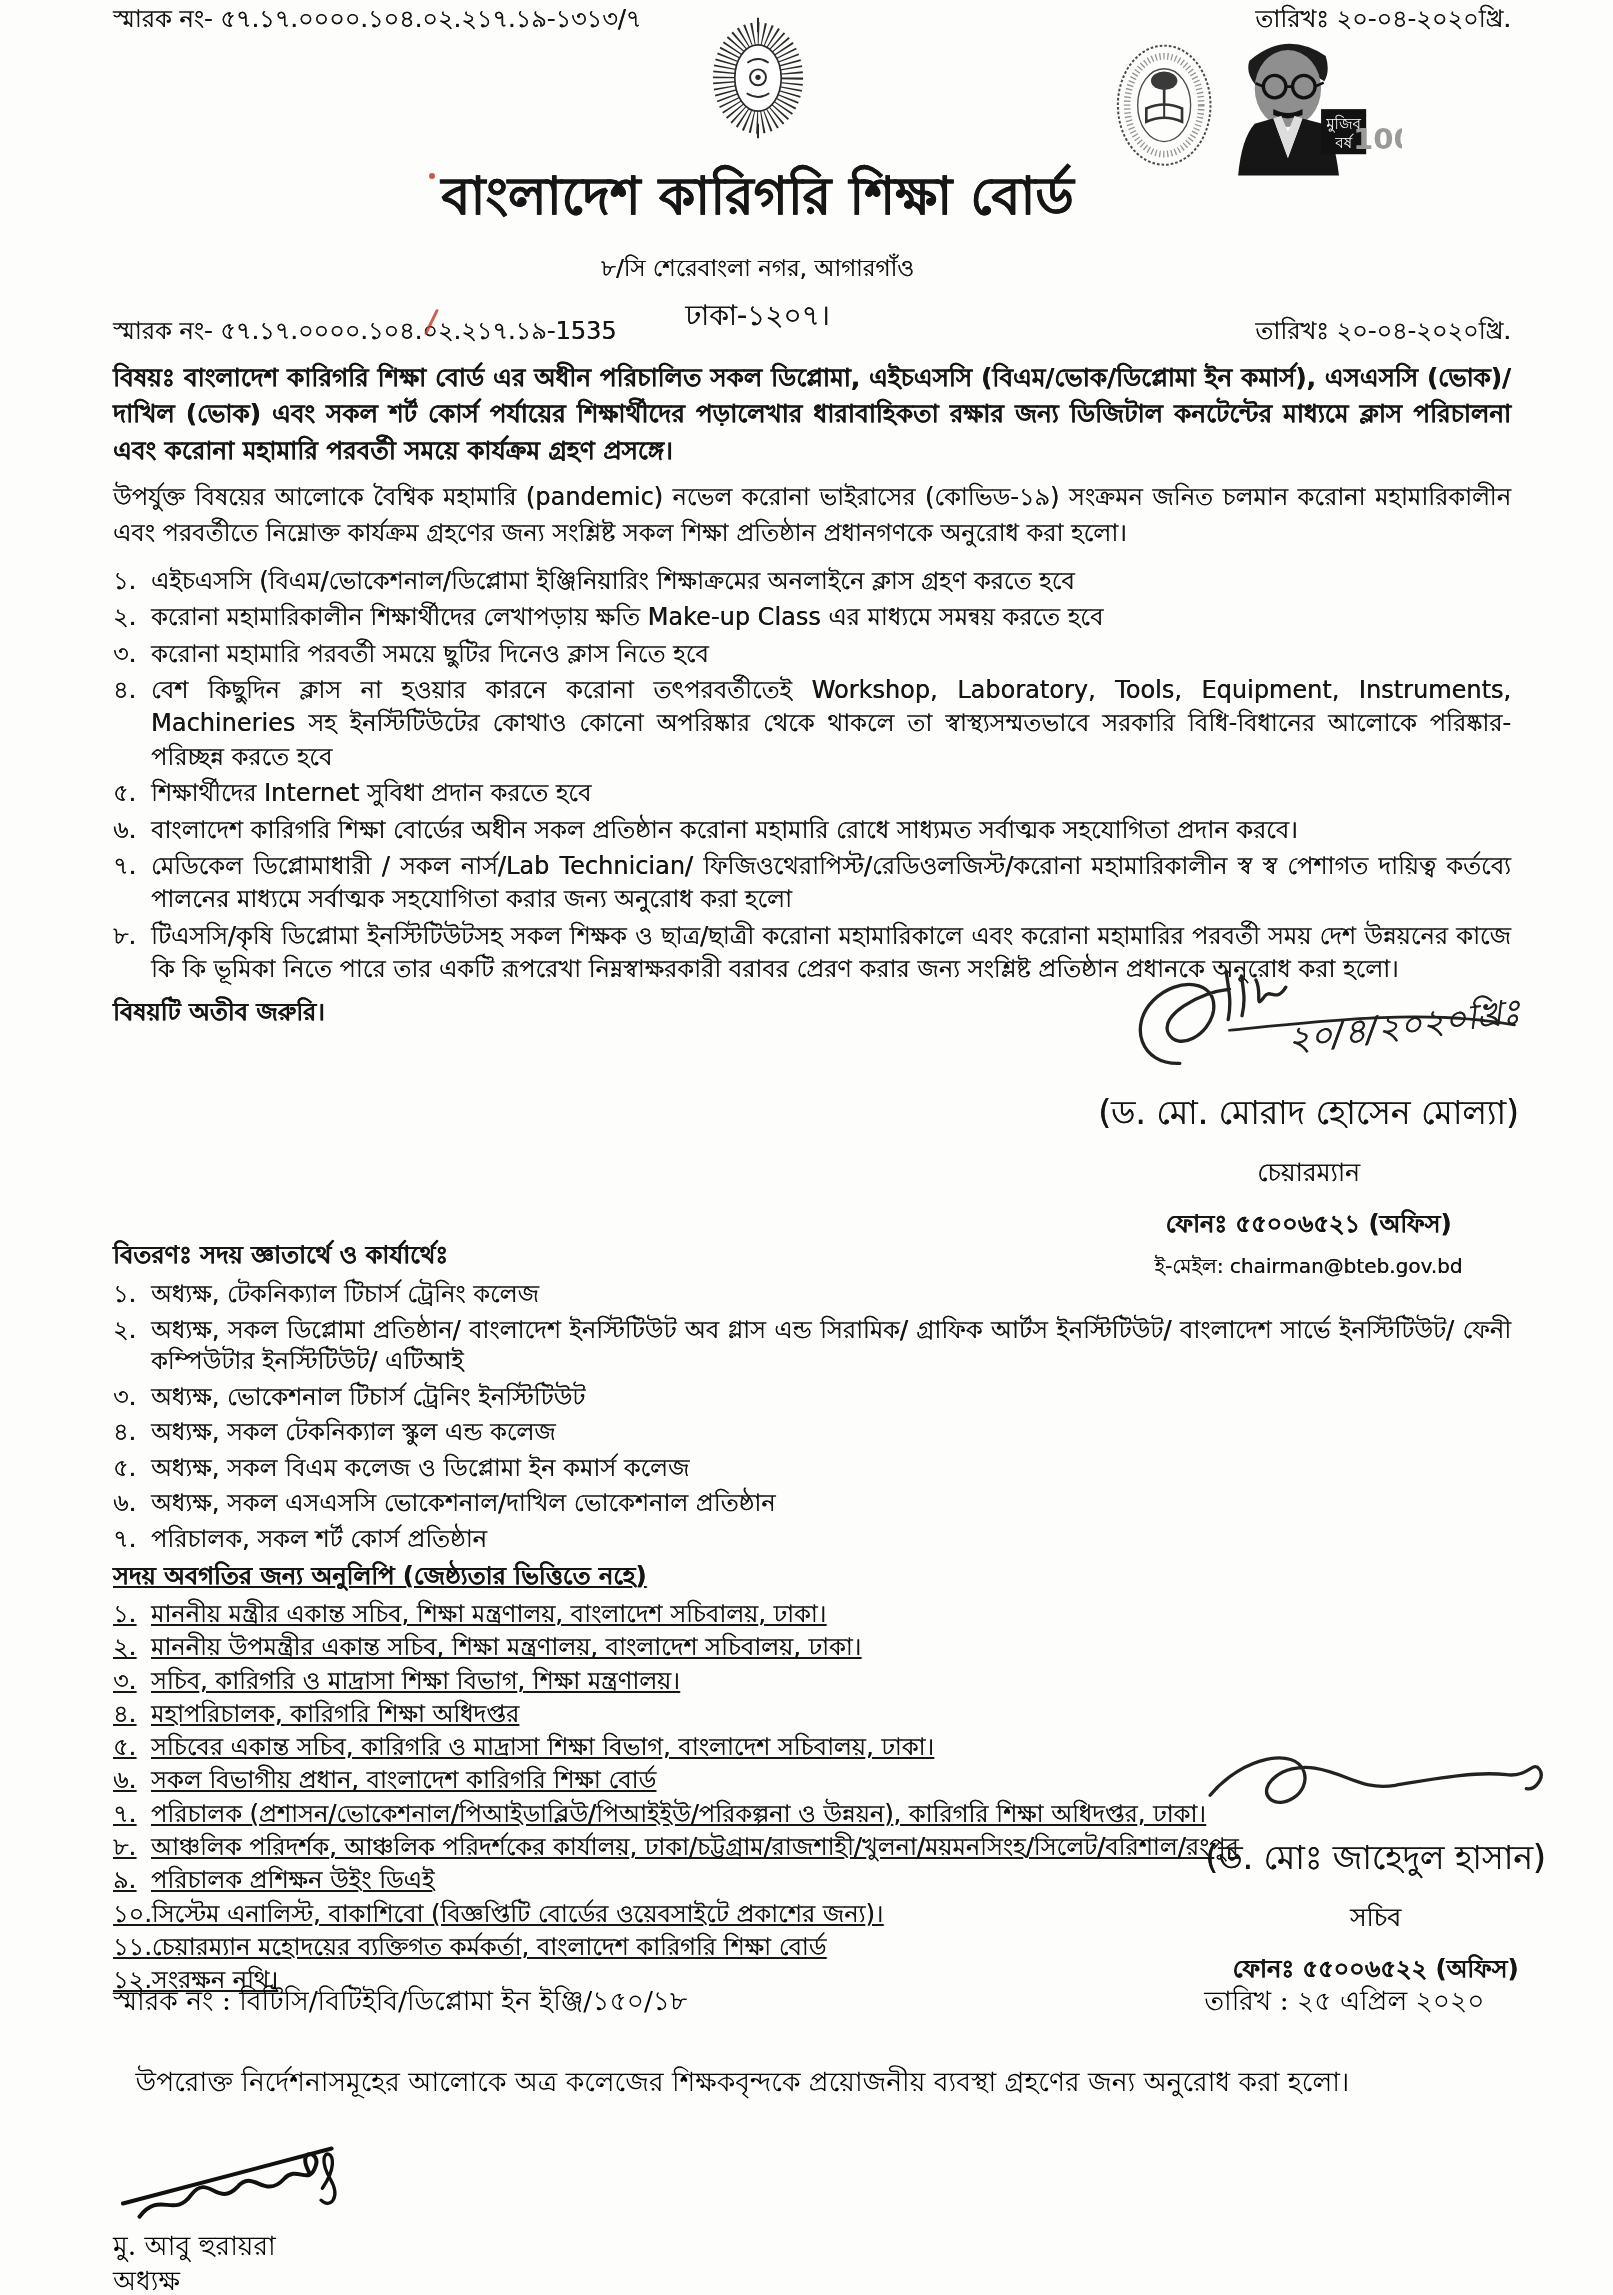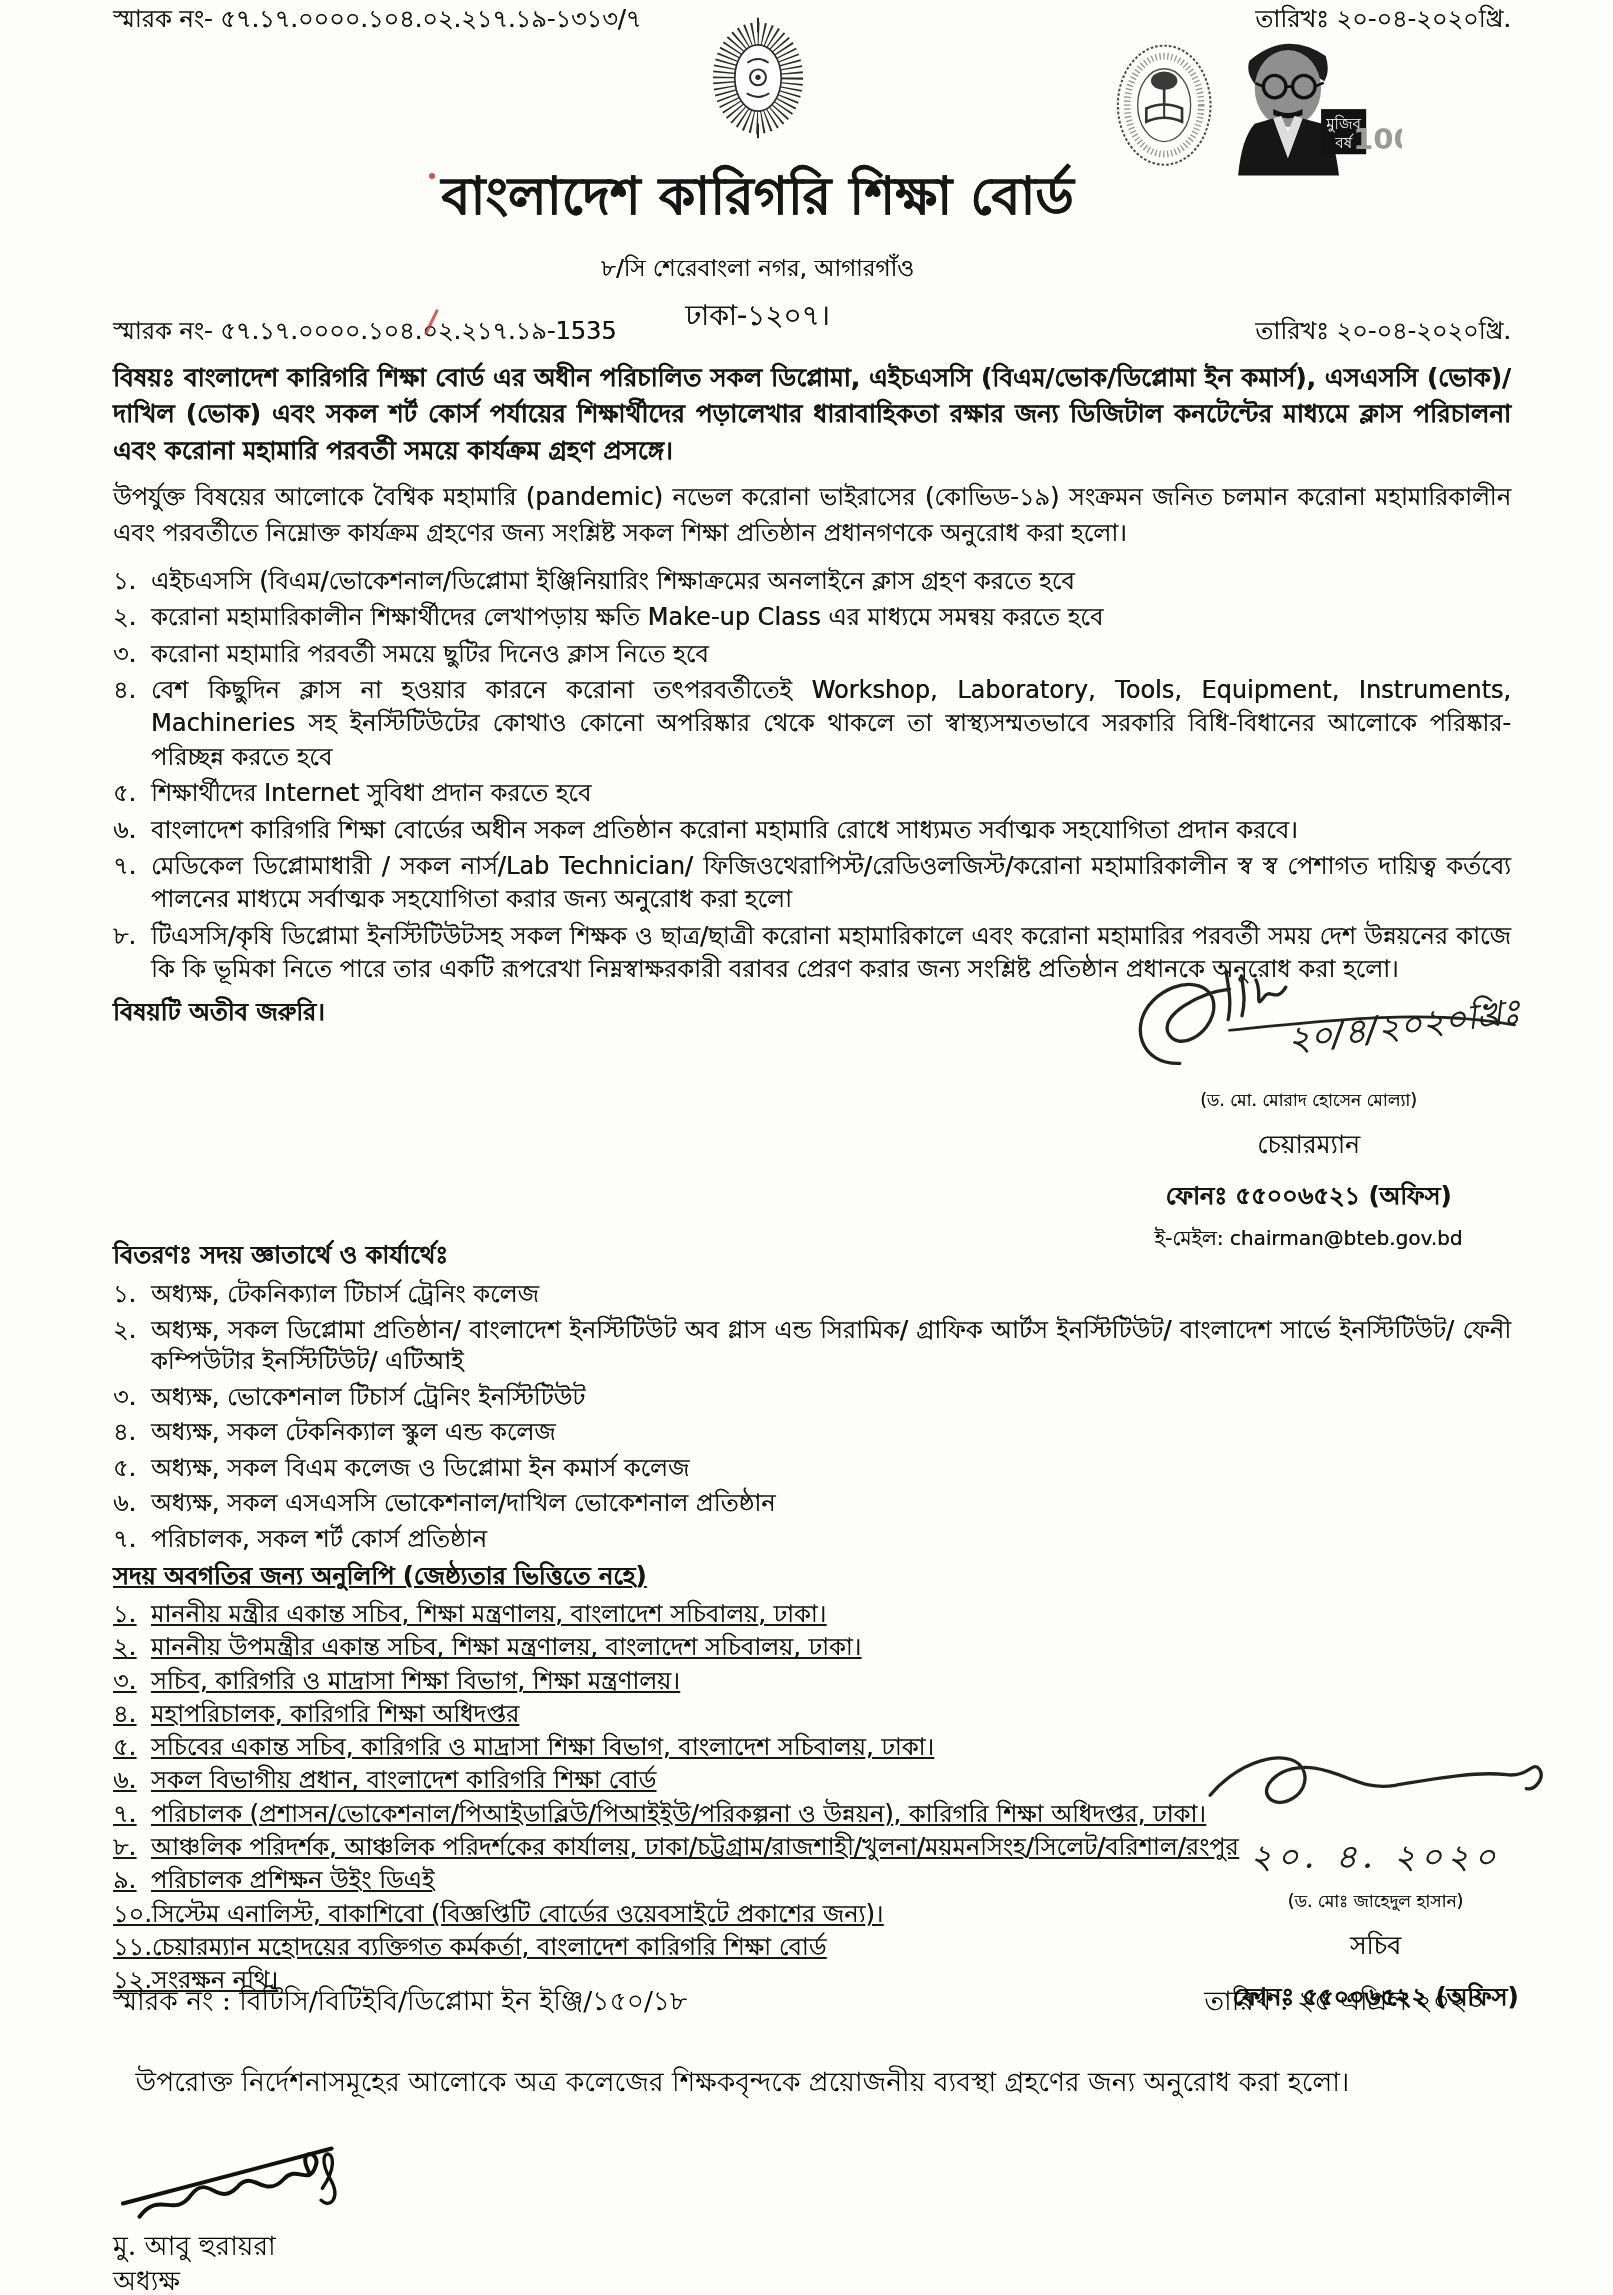--- a/index.html
+++ b/index.html
@@ -43,21 +43,21 @@
   #sec-dist .li{margin-bottom:4px;}
   #sec-copies{top:1561px;line-height:1.25;text-decoration:underline;}
   #sec-copies .li{margin-bottom:3.3px;}
   .list-heading{font-weight:bold;margin-bottom:8px;}
 
   
   #sec-urgent{top:993px;font-weight:bold;}
   .sig-block{position:absolute;text-align:center;}
   #sec-sig1{right:80px;top:964px;width:451px;}
   #sec-sig2{right:66px;top:1739px;width:345px;}
-  .sig-name{font-size:17px;margin-top:1.3px;}
+  .sig-name{font-size:33px;margin-top:1.3px;}
   .sig-title{font-size:25px;margin-top:9.3px;}
   .sig-phone{font-size:24px;margin-top:9.3px;font-weight:bold;}
   .sig-email{font-size:20px;margin-top:6.6px;text-align:center;}
   .hand-date{font-family:"DejaVu Serif","Liberation Serif",serif;font-style:italic;}
 
   
   #sec-college{top:1981px;font-family:"DejaVu Serif","Liberation Serif",serif;color:#000;font-size:26.5px;text-shadow:none;}
   #sec-college .memo-row .c-date{margin-right:26.5px;}
   .college-note{margin-top:38px;text-indent:22.6px;line-height:1.4;}
   .principal-sig{margin-top:26.5px;}
@@ -295,21 +295,20 @@
           <span class="num">১২.</span>
           <span class="txt">সংরক্ষন নথি।</span>
         </div>
       </div>
   </div>
 
   <div class="sig-block ink" id="sec-sig2">
     <svg width="345" height="86" viewBox="0 0 520 130">
       <path d="M10 85 C60 25 140 12 152 50 C162 82 118 108 100 90 C82 72 118 36 168 44 C218 52 238 78 290 70 C340 62 408 48 458 54 C492 58 498 32 508 46 C516 58 502 78 488 75" fill="none" stroke="#222" stroke-width="5" stroke-linecap="round"></path>
     </svg>
-    <div class="hand-date" style="font-size:33px;letter-spacing:5.3px;color:#222;">২০. ৪. ২০২০</div>
     <div class="sig-name">(ড. মোঃ জাহেদুল হাসান)</div>
     <div class="sig-title">সচিব</div>
     <div class="sig-phone">ফোনঃ ৫৫০০৬৫২২ (অফিস)</div>
   </div>
 
   <div class="sec" id="sec-college">
     <div class="memo-row">
       <span>স্মারক নং : বিটিসি/বিটিইবি/ডিপ্লোমা ইন ইঞ্জি/১৫০/১৮</span>
       <span class="c-date">তারিখ : ২৫ এপ্রিল ২০২০</span>
     </div>

